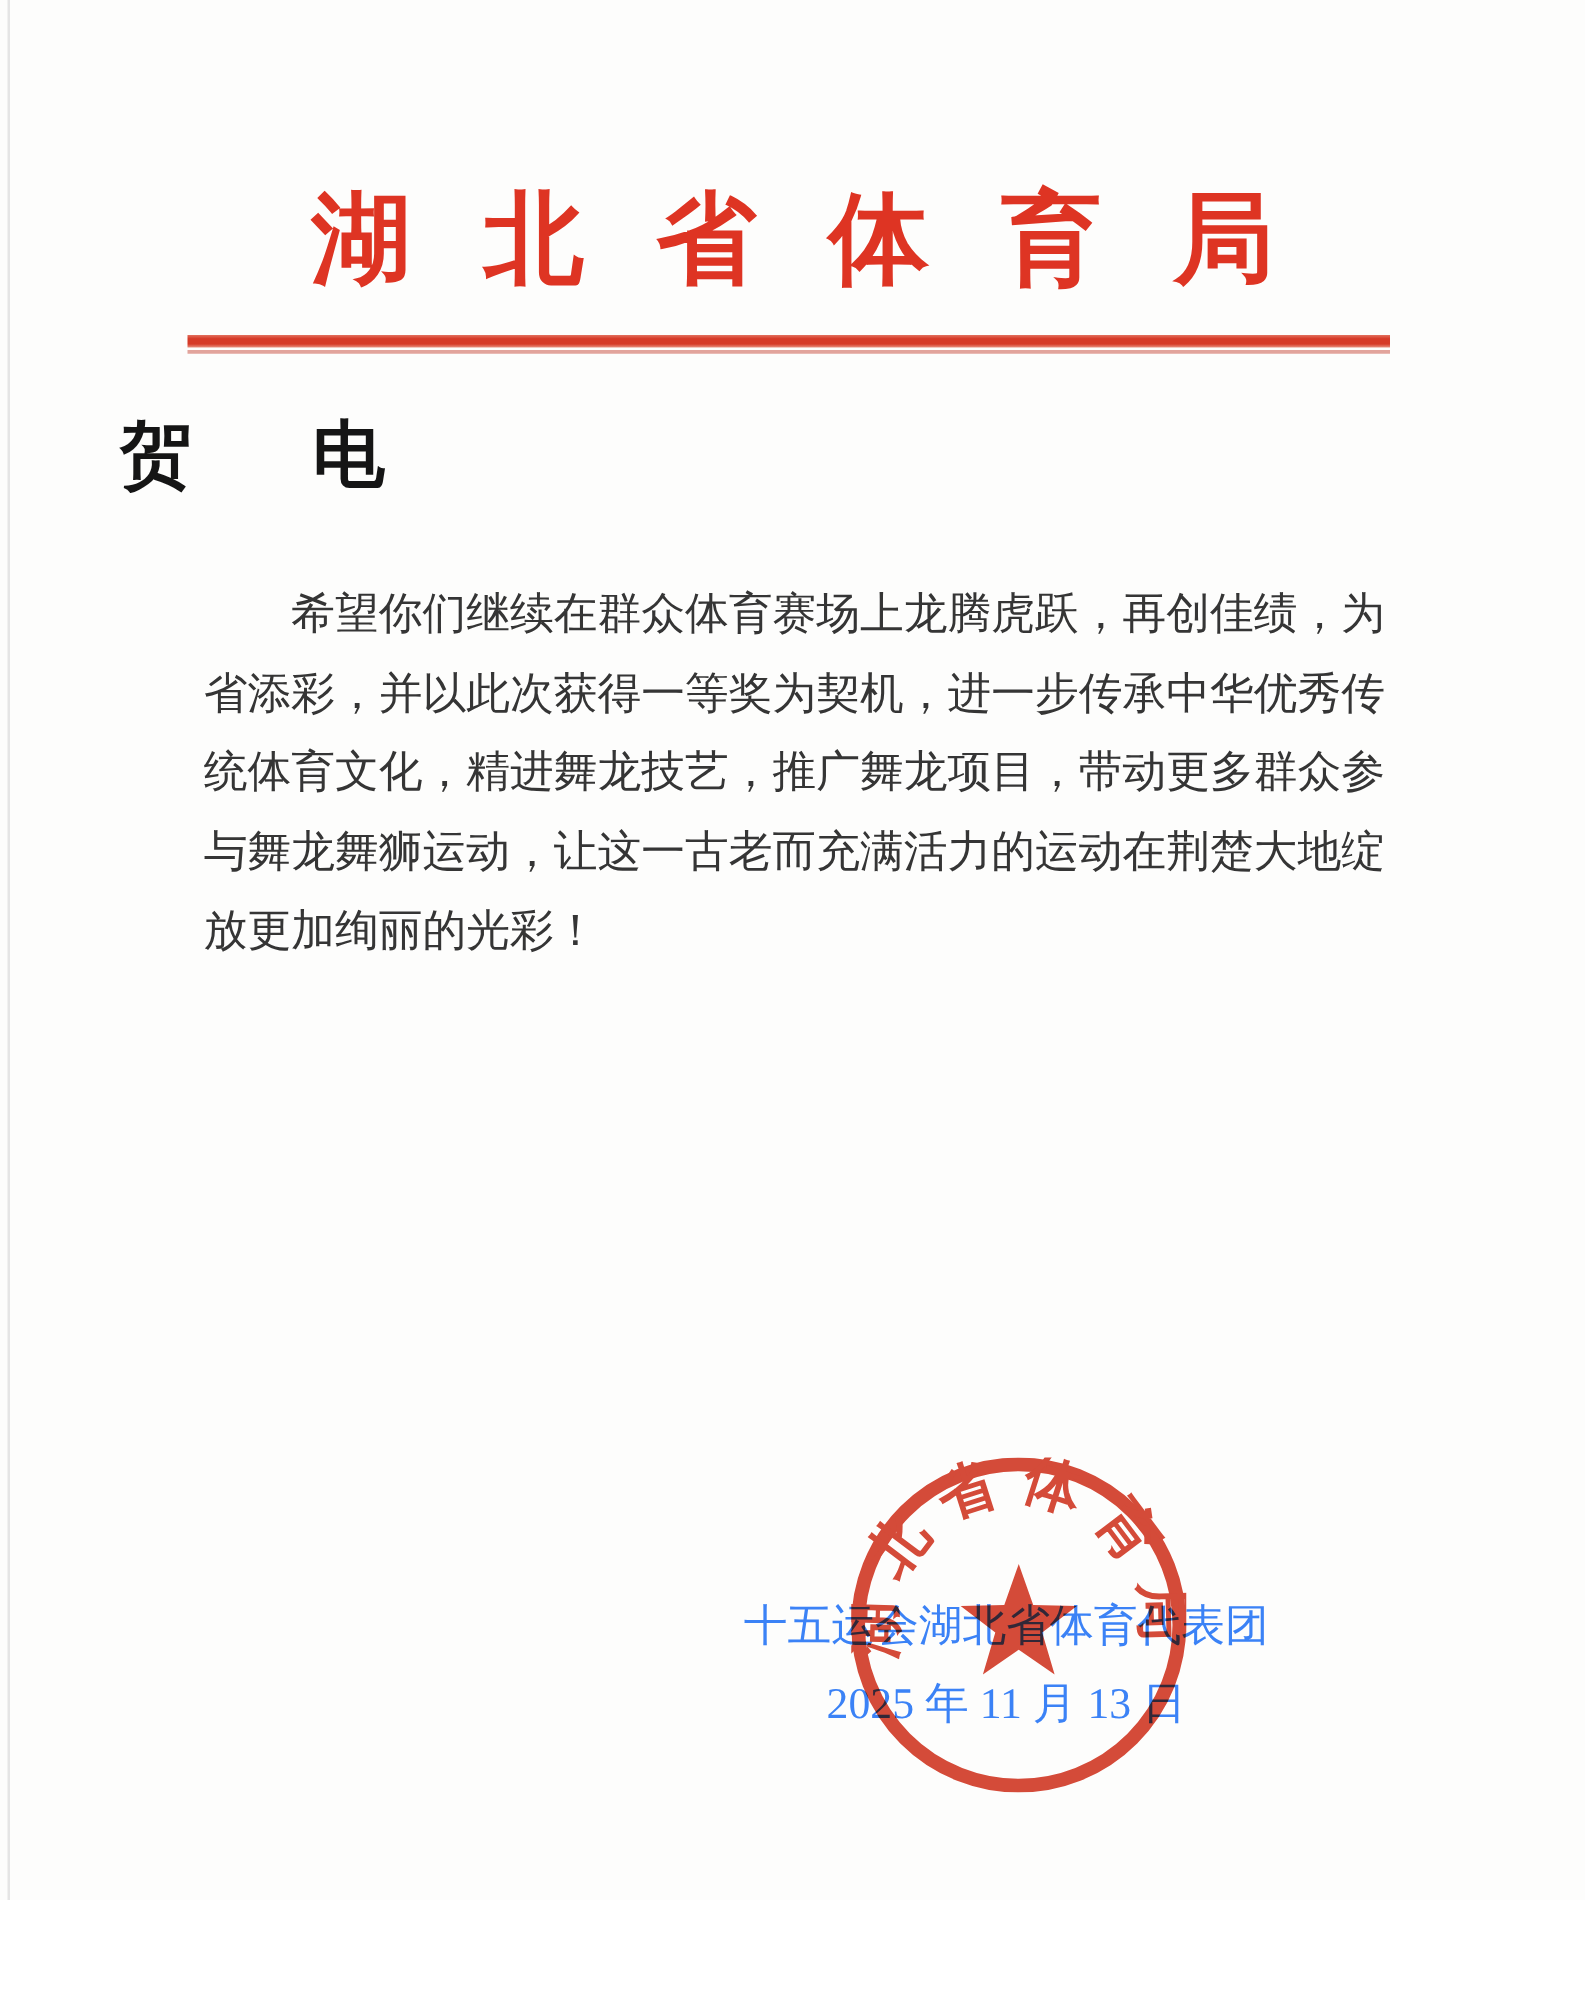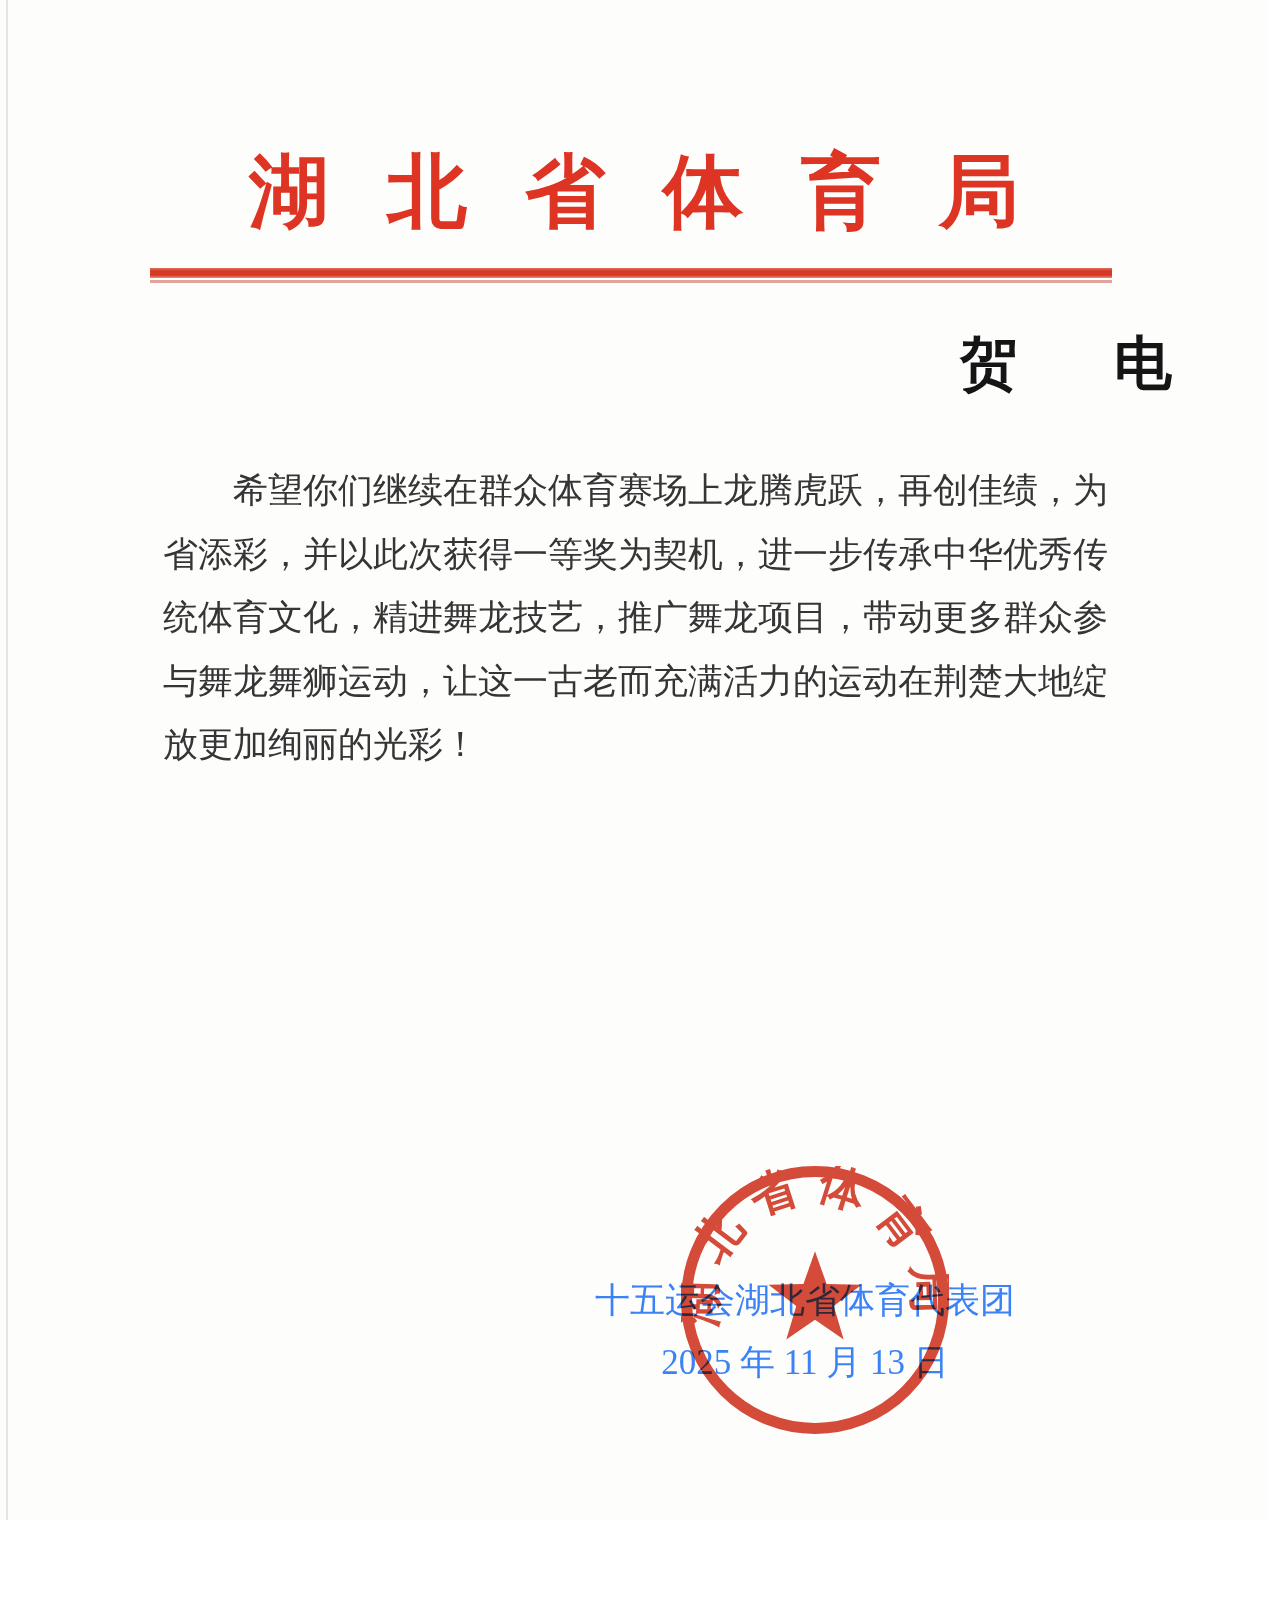--- a/index.html
+++ b/index.html
@@ -43,21 +43,21 @@
   }
   .rule-thin { height: 3px; margin-top: 2px; background: #e2a49c; }
 
   .doc-title {
     position: absolute;
     top: 334px; left: 0;
     width: 100%;
     box-sizing: border-box;
     padding-left: 96px;          
     margin: 0;
-    text-align: right;
+    text-align: left;
     font-size: 58px;
     font-weight: bold;
     line-height: 1.05;
     letter-spacing: 96px;
     color: #151515;
     white-space: nowrap;
   }
 
   .letter-body {
     position: absolute;

